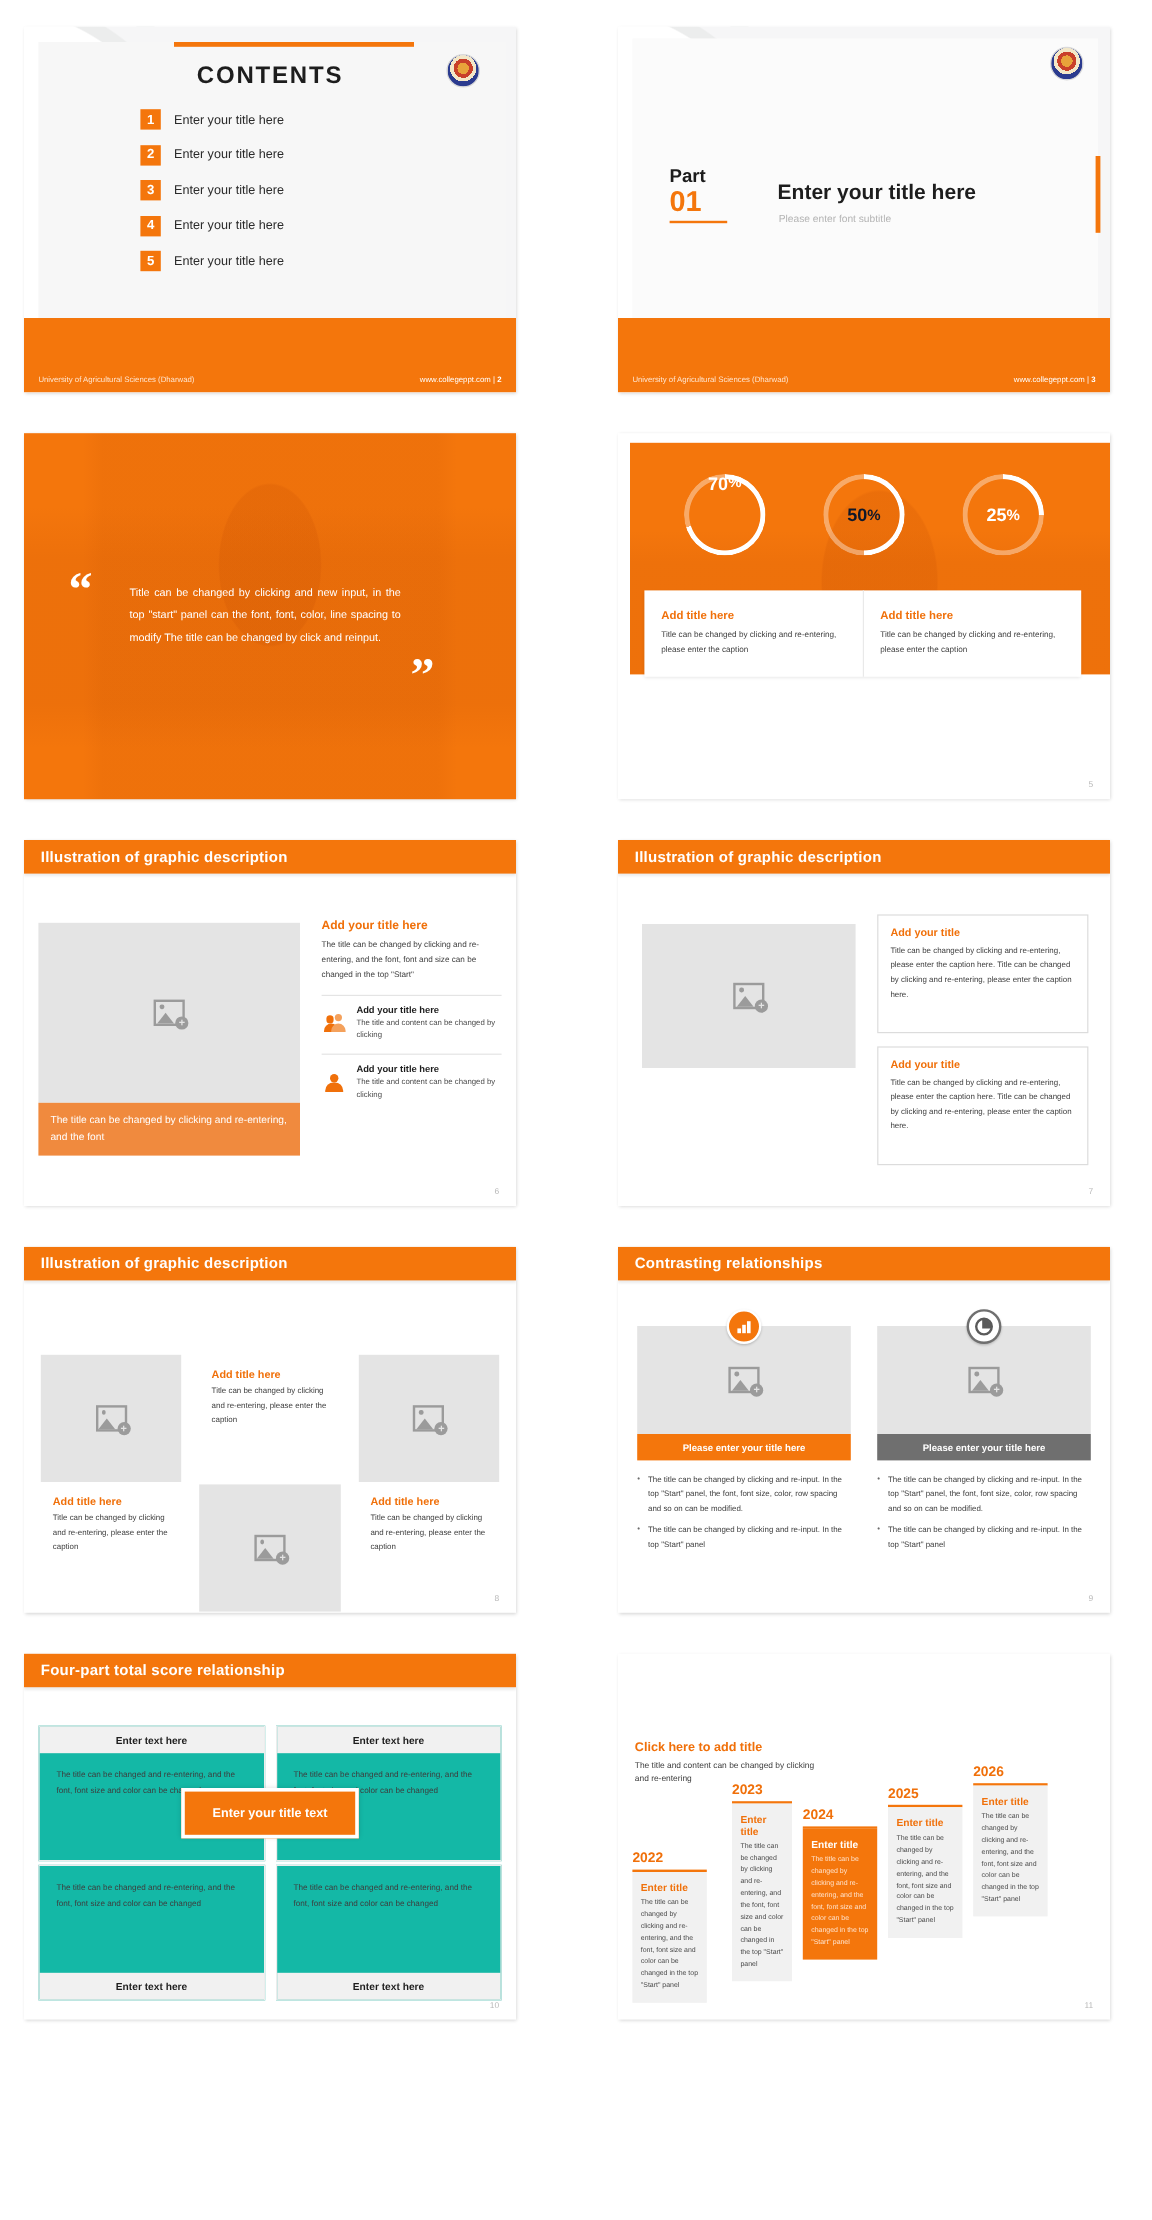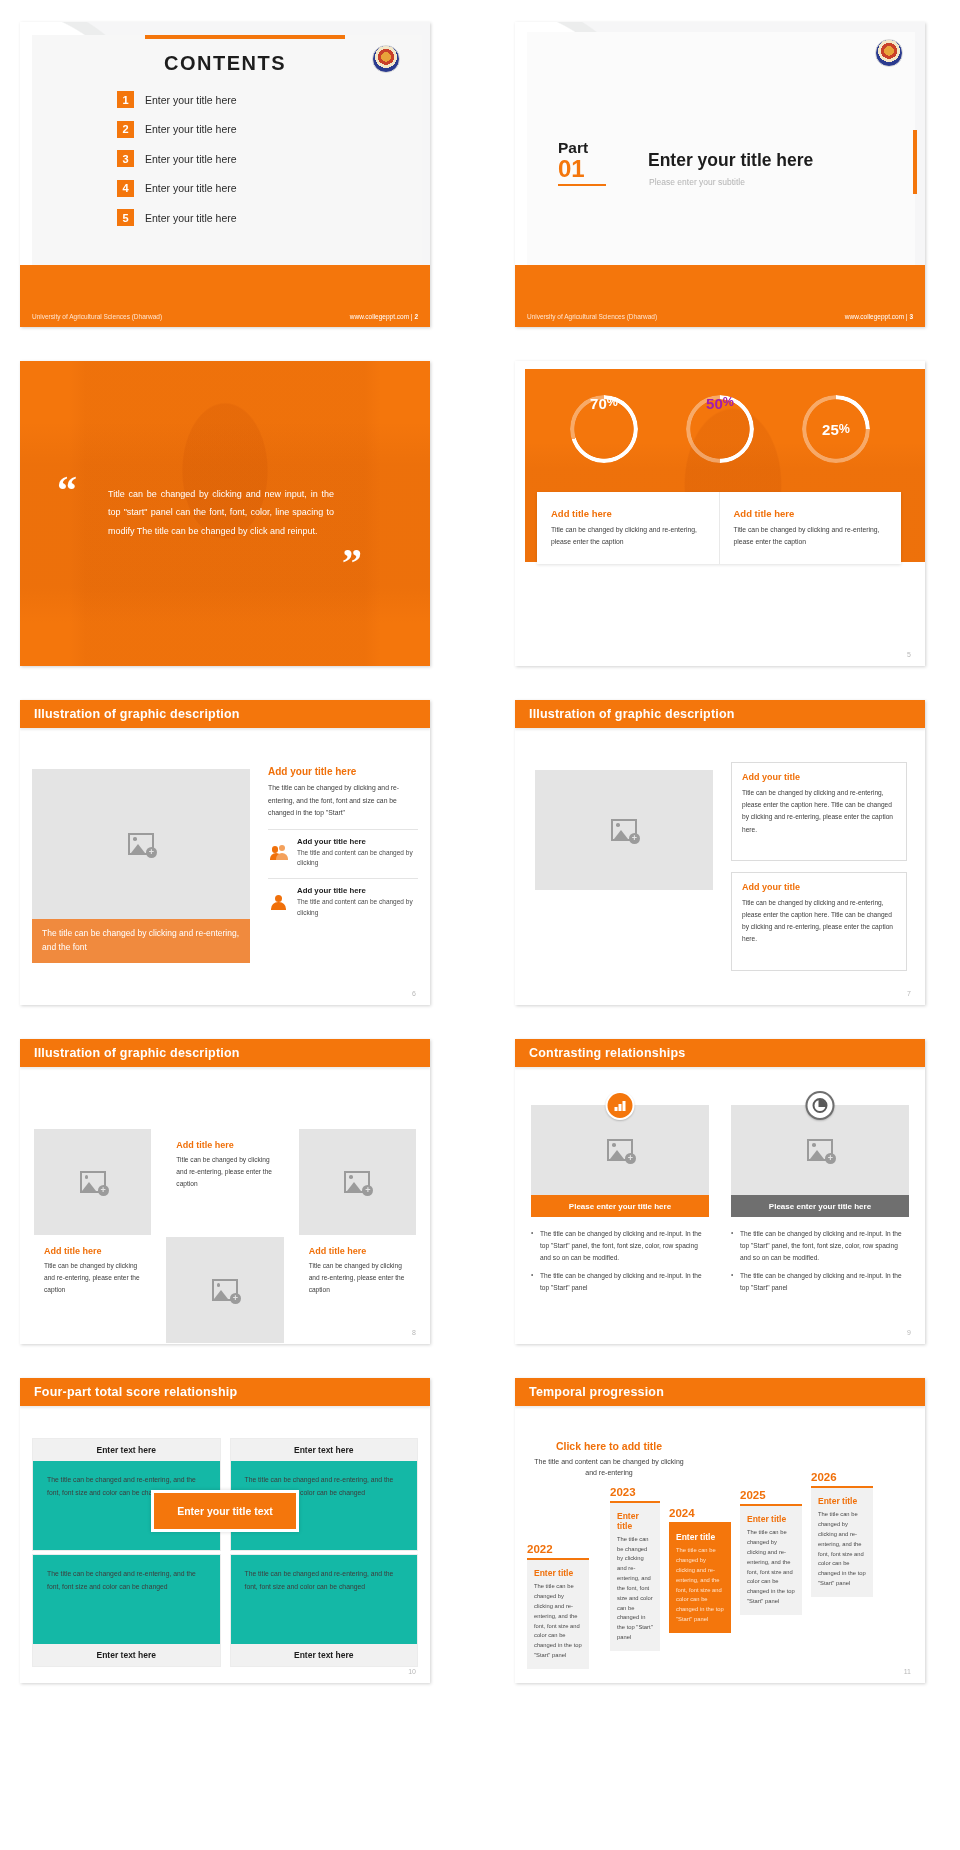--- a/index.html
+++ b/index.html
@@ -200,21 +200,21 @@
   .s10 .center {
     position:absolute; left:50%; top:112px; transform:translateX(-50%);
     width:148px; height:42px; background:#f4760c; border:3px solid #fff;
     box-shadow:0 0 4px rgba(0,0,0,.15);
     color:#fff; font-size:10.5px; font-weight:bold;
     display:flex; align-items:center; justify-content:center;
   }
   .s10 .gap { height:3px; }
 
   
-  .s11 .intro { position:absolute; left:14px; top:62px; width:160px;text-align:center; }
+  .s11 .intro { position:absolute; left:14px; top:72px; width:160px; }
   .s11 .intro h3 { font-size:10.5px; color:#f0700a; margin-bottom:4px; }
   .s11 .intro p { font-size:7px; color:#3d3d3d; line-height:1.6; }
   .s11 .tl { position:absolute; left:12px; right:8px; bottom:14px; height:212px; }
   .s11 .step { position:absolute; width:62px; }
   .s11 .yr { font-size:11.5px; font-weight:bold; color:#f0700a; margin-bottom:3px; }
   .s11 .rule { height:2px; background:#f4760c; margin-bottom:0; }
   .s11 .bx { padding:8px 7px; }
   .s11 .bx.g { background:#f1f1f1; }
   .s11 .bx.o { background:#f4760c; }
   .s11 .bx h4 { font-size:8.5px; font-weight:bold; margin-bottom:4px; }
@@ -274,21 +274,21 @@
     <div class="slide s3">
       <div class="wave-bg"></div>
       <div class="card"></div>
       <div class="logo"></div>
       <div class="part">
         <div class="p">Part</div>
         <div class="n">01</div>
         <div class="u"></div>
       </div>
       <div class="maint">Enter your title here</div>
-      <div class="subt">Please enter your subtitle</div>
+      <div class="subt">Please enter font subtitle</div>
       <div class="rbar"></div>
       <div class="orangeblock"></div>
       <div class="footbar">
         <span>University of Agricultural Sciences (Dharwad)</span>
         <span class="r">
           <span>www.collegeppt.com</span>
           <span>|</span>
           <b>3</b>
         </span>
       </div>
@@ -326,21 +326,21 @@
         <div class="half">
           <h3>Add title here</h3>
           <p>Title can be changed by clicking and re-entering, please enter the caption</p>
         </div>
       </div>
       <div class="pagenum">5</div>
     <div class="lbl" style="position: absolute; left: 55px; top: 34px; width: 68px; height: 68px; display: flex; align-items: flex-start; justify-content: center; color: rgb(255, 255, 255); font-weight: bold; font-size: 15px;">
           <span>70</span>
           <sub>%</sub>
         </div>
-        <div class="lbl" style="position: absolute; left: 171px; top: 34px; width: 68px; height: 68px; display: flex; justify-content: center; color: #a21caf; font-weight: bold; font-size: 15px;">
+        <div class="lbl" style="position: absolute; left: 171px; top: 34px; width: 68px; height: 68px; display: flex; align-items: center; justify-content: center; color: #0f172a; font-weight: bold; font-size: 15px;">
           <span>50</span>
           <sub>%</sub>
         </div>
         <div class="lbl" style="position: absolute; left: 287px; top: 34px; width: 68px; height: 68px; display: flex; align-items: center; justify-content: center; color: rgb(255, 255, 255); font-weight: bold; font-size: 15px;">
           <span>25</span>
           <sub>%</sub>
         </div>
       </div>
   </div>
 
@@ -555,21 +555,20 @@
           </div>
         </div>
       </div>
       <div class="center">Enter your title text</div>
       <div class="pagenum">10</div>
     </div>
   </div>
 
   <div class="cell right">
     <div class="slide s11">
-      <div class="banner">Temporal progression</div>
       <div class="intro">
         <h3>Click here to add title</h3>
         <p>The title and content can be changed by clicking and re-entering</p>
       </div>
       <div class="tl">
 
         <div class="step" style="left:0; bottom:0;">
           <div class="yr">2022</div>
           <div class="rule"></div>
           <div class="bx g">

